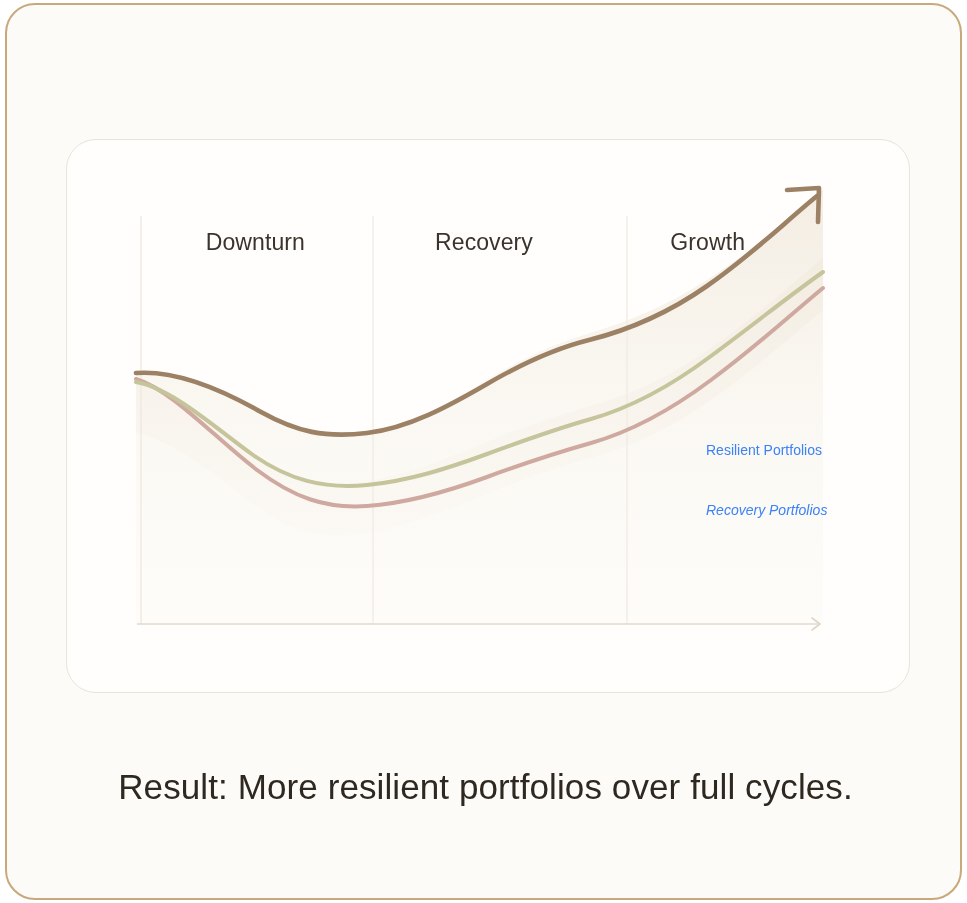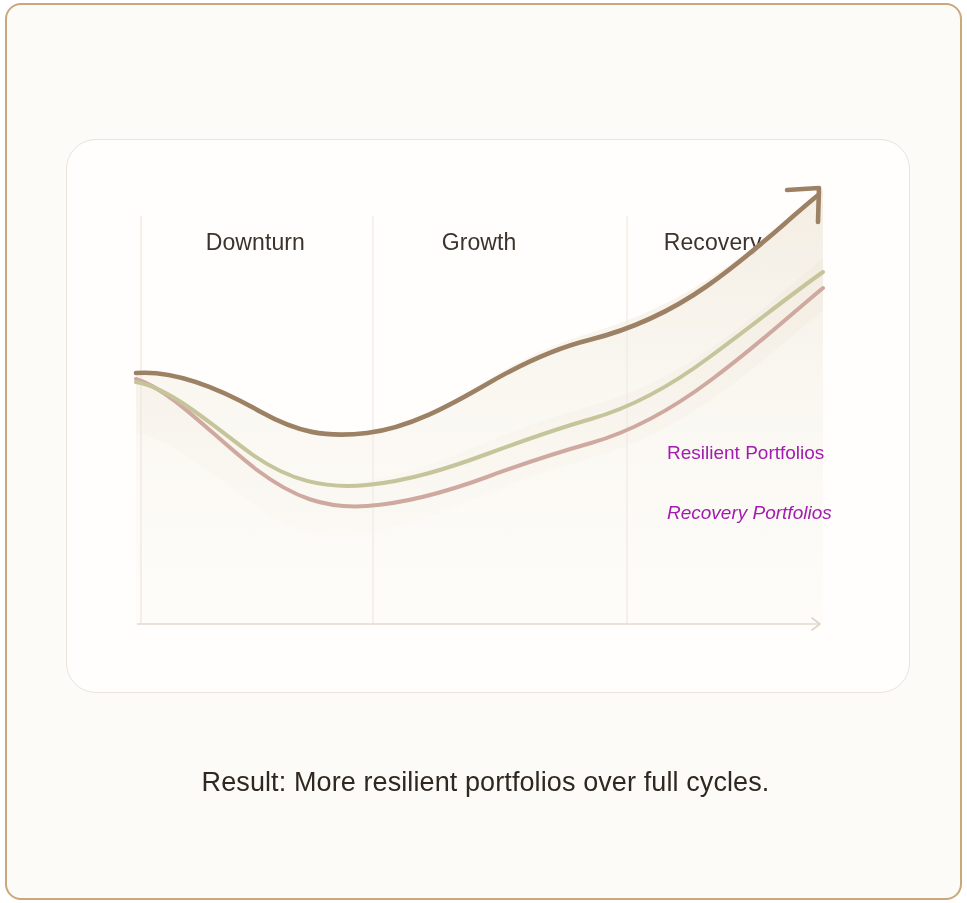--- a/index.html
+++ b/index.html
@@ -17,21 +17,21 @@
   
   .outer-card {
     position: absolute;
     left: 5px;
     top: 3px;
     width: 957px;
     height: 897px;
     box-sizing: border-box;
     background: #fdfbf7;
     border: 2px solid #c9a87c;
-    border-radius: 16px;
+    border-radius: 30px;
   }
 
   
   .chart-card {
     position: absolute;
     left: 59px;
     top: 134px;
     width: 844px;
     height: 554px;
     box-sizing: border-box;
@@ -66,50 +66,51 @@
     left: 0;
     top: 0;
     width: 844px;
     height: 554px;
     overflow: visible;
   }
 
   
   .series-label {
     position: absolute;
-    font-size: 19px;
-    color: #a21caf;
+    font-size: 14px;
+    color: #3b82f6;
     white-space: nowrap;
+    margin-left: 39px;
   }
   .series-label.resilient { left: 600px; top: 302px; }
   .series-label.recovery  { left: 600px; top: 362px; font-style: italic; }
 
   
   .caption {
     position: absolute;
     left: 0;
     top: 762px;
     width: 957px;
     text-align: center;
-    font-size: 27px;
+    font-size: 35px;
     color: #2e2820;
     letter-spacing: 0.1px;
   }
 </style>
 </head>
 <body>
 
 <div class="outer-card">
 
   <div class="chart-card">
 
     <div class="phase-band">
       <div class="phase-label">Downturn</div>
+      <div class="phase-label">Recovery</div>
       <div class="phase-label growth">Growth</div>
-      <div class="phase-label">Recovery</div>
     </div>
 
     <svg class="plot-svg" viewBox="0 0 844 554">
       <defs>
         <linearGradient id="areaGrad" x1="0" y1="0" x2="0" y2="1">
           <stop offset="0%" stop-color="#f3ece1" stop-opacity="0.95"></stop>
           <stop offset="45%" stop-color="#f9f6ef" stop-opacity="0.85"></stop>
           <stop offset="100%" stop-color="#fdfbf7" stop-opacity="0.6"></stop>
         </linearGradient>
         <linearGradient id="bandGrad" x1="0" y1="0" x2="0" y2="1">

